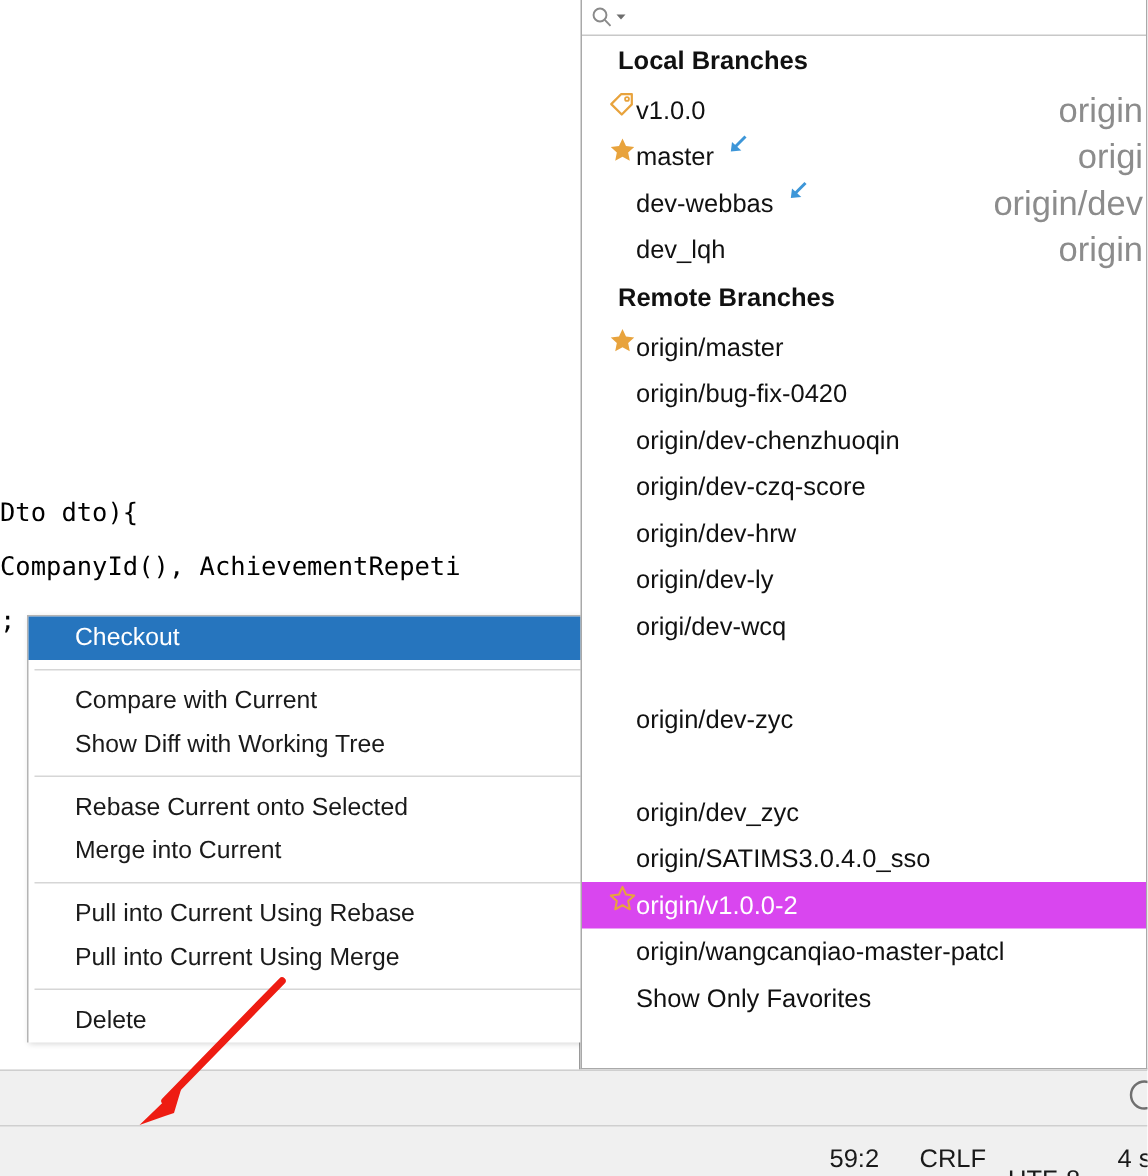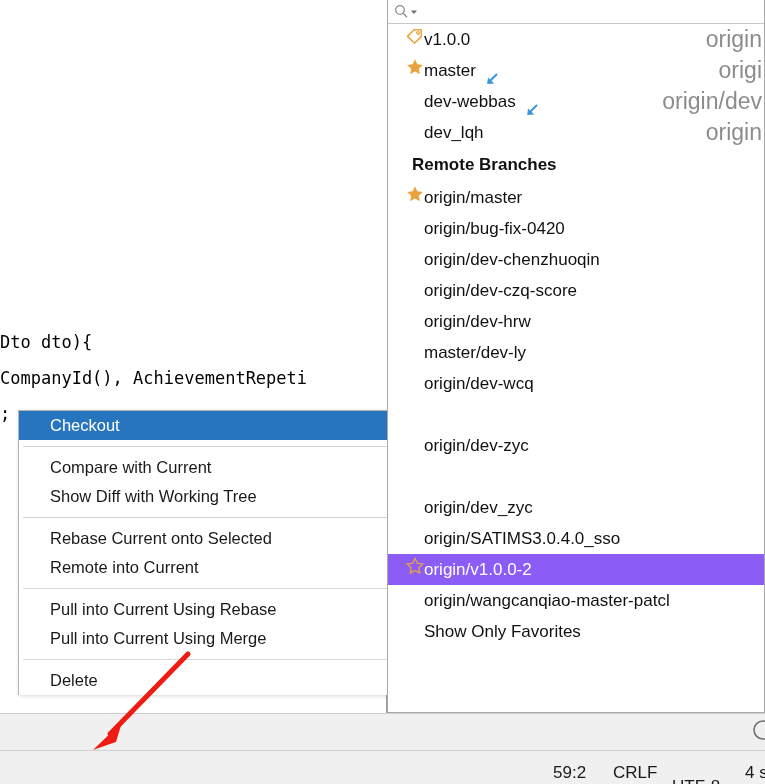--- a/index.html
+++ b/index.html
@@ -123,21 +123,21 @@
     font-size: 17px;
     font-weight: bold;
     color: #111111;
     white-space: nowrap;
   }
   .branch-row {
     position: relative;
     height: 31px;
     line-height: 31px;
     display: flex;
-    align-items: flex-end;
+    align-items: flex-start;
     white-space: nowrap;
     cursor: default;
   }
   .branch-row .icon-slot {
     width: 36px;
     min-width: 36px;
     padding-left: 18px;
     box-sizing: border-box;
     display: flex;
     align-items: center;
@@ -154,21 +154,21 @@
     align-items: center;
   }
   .branch-row .tracking {
     position: absolute;
     right: 2px;
     font-size: 23px;
     color: #8c8c8c;
     white-space: nowrap;
   }
   .branch-row.selected {
-    background: #8b5cf6;
+    background: #d946ef;
   }
   .branch-row.selected .bname { color: #ffffff; }
   .branch-row.action .bname { color: #111111; }
 
   
   #lower-strip {
     position: absolute;
     left: 0;
     top: 713px;
     width: 765px;
@@ -236,21 +236,21 @@
   <div id="editor-right-rule"></div>
 </div>
 
 <div id="context-menu">
     <div class="menu-item selected">Checkout</div>
     <div class="menu-sep"></div>
     <div class="menu-item">Compare with Current</div>
     <div class="menu-item">Show Diff with Working Tree</div>
     <div class="menu-sep"></div>
     <div class="menu-item">Rebase Current onto Selected</div>
-    <div class="menu-item">Remote into Current</div>
+    <div class="menu-item">Merge into Current</div>
     <div class="menu-sep"></div>
     <div class="menu-item">Pull into Current Using Rebase</div>
     <div class="menu-item">Pull into Current Using Merge</div>
     <div class="menu-sep"></div>
     <div class="menu-item">Delete</div>
   </div>
 
 <div id="branch-popup">
   <div id="popup-search">
     <span class="srch-ico">
@@ -259,20 +259,21 @@
         <line x1="9.2" y1="9.2" x2="13" y2="13.2" stroke="#8a8a8a" stroke-width="1.3"></line>
       </svg>
     </span>
     <span style="margin-left:1px;">
       <svg width="8" height="8" viewBox="0 0 8 8">
           <path d="M1 2.6 L4 6 L7 2.6 Z" fill="#6d6d6d"></path>
         </svg>
     </span>
   </div>
   <div id="popup-list">
+      <div class="group-header">Local Branches</div>
       <div class="branch-row">
         <span class="icon-slot">
           <span><svg width="17" height="17" viewBox="0 0 17 17">
               <path d="M1.5 8.4 L8.2 1.7 L15.2 1.7 L15.2 8.6 L8.5 15.3 Z" fill="none" stroke="#e8a33d" stroke-width="1.5" stroke-linejoin="round"></path>
               <circle cx="12" cy="5" r="1.3" fill="none" stroke="#e8a33d" stroke-width="1.2"></circle>
             </svg></span>
         </span>
         <span class="bname">v1.0.0</span>
         <span class="tracking">origin</span>
       </div>
@@ -327,25 +328,25 @@
       <div class="branch-row">
         <span class="icon-slot"></span>
         <span class="bname">origin/dev-czq-score</span>
       </div>
       <div class="branch-row">
         <span class="icon-slot"></span>
         <span class="bname">origin/dev-hrw</span>
       </div>
       <div class="branch-row">
         <span class="icon-slot"></span>
-        <span class="bname">master/dev-ly</span>
-      </div>
-      <div class="branch-row">
-        <span class="icon-slot"></span>
-        <span class="bname">origin/dev-wcq</span>
+        <span class="bname">origin/dev-ly</span>
+      </div>
+      <div class="branch-row">
+        <span class="icon-slot"></span>
+        <span class="bname">origi/dev-wcq</span>
       </div>
       <div class="branch-row">
         <span class="icon-slot"></span>
       </div>
       <div class="branch-row">
         <span class="icon-slot"></span>
         <span class="bname">origin/dev-zyc</span>
       </div>
       <div class="branch-row">
         <span class="icon-slot"></span>

